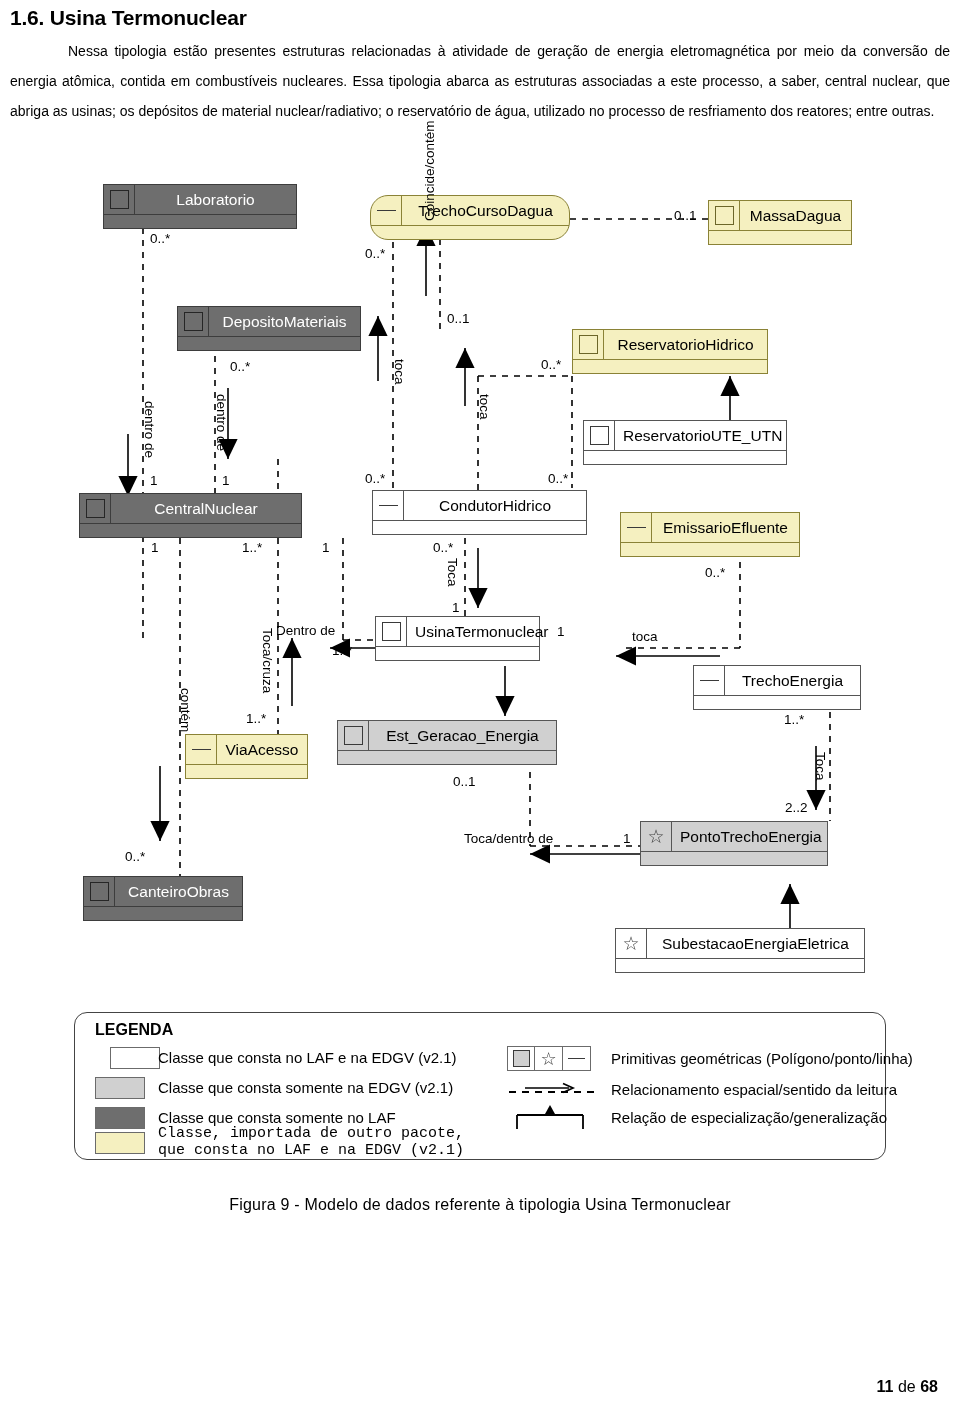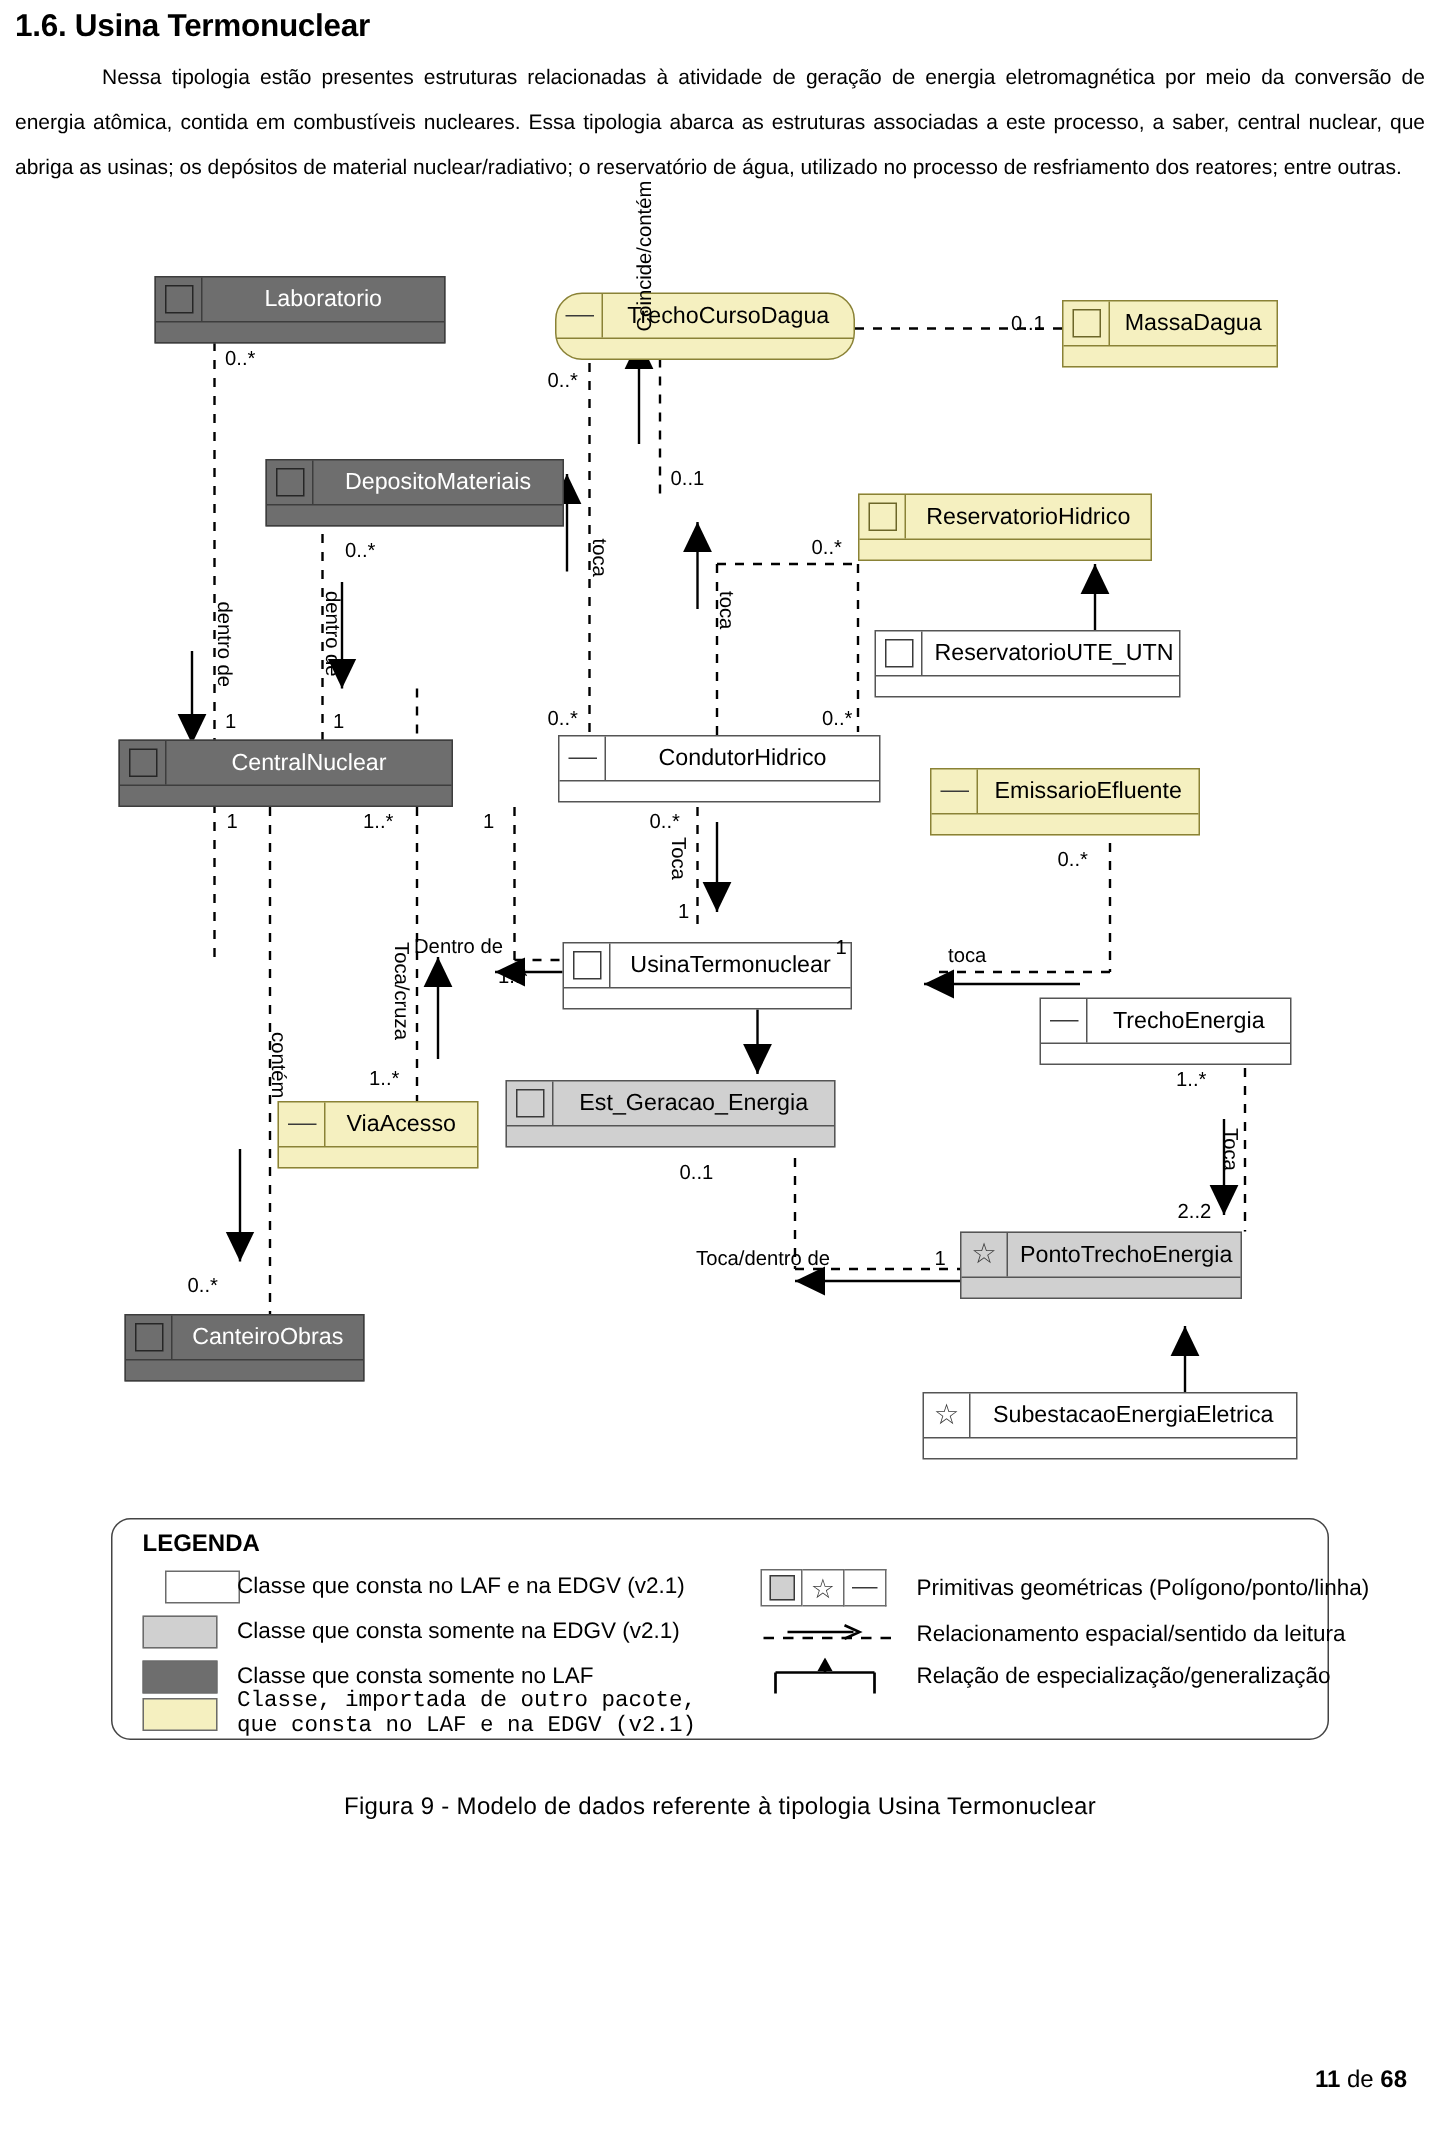--- a/index.html
+++ b/index.html
@@ -176,21 +176,21 @@
   <div class="uml fill-import" style="left:648px;top:24px;width:144px;">
     <div class="hdr">
         <div class="prim">
           <span class="gl-poly"></span>
         </div>
     <div class="nm">MassaDagua</div>
       </div>
     <div class="attr"></div>
   </div>
 
-  <div class="uml fill-laf" style="left:117px;top:130px;width:199px;">
+  <div class="uml fill-laf" style="left:117px;top:130px;width:184px;">
     <div class="hdr">
         <div class="prim">
           <span class="gl-poly"></span>
         </div>
     <div class="nm">DepositoMateriais</div>
       </div>
     <div class="attr"></div>
   </div>
 
   <div class="uml fill-import" style="left:512px;top:153px;width:196px;">
@@ -236,31 +236,31 @@
   <div class="uml fill-import" style="left:560px;top:336px;width:180px;">
     <div class="hdr">
         <div class="prim">
           <span class="gl-line"></span>
         </div>
     <div class="nm">EmissarioEfluente</div>
       </div>
     <div class="attr"></div>
   </div>
 
-  <div class="uml fill-both" style="left:300px;top:452px;width:193px;">
+  <div class="uml fill-both" style="left:300px;top:440px;width:165px;">
     <div class="hdr">
         <div class="prim">
           <span class="gl-poly"></span>
         </div>
     <div class="nm">UsinaTermonuclear</div>
       </div>
     <div class="attr"></div>
   </div>
 
-  <div class="uml fill-import" style="left:125px;top:558px;width:134px;">
+  <div class="uml fill-import" style="left:125px;top:558px;width:123px;">
     <div class="hdr">
         <div class="prim">
           <span class="gl-line"></span>
         </div>
     <div class="nm">ViaAcesso</div>
       </div>
     <div class="attr"></div>
   </div>
 
   <div class="uml fill-edgv" style="left:277px;top:544px;width:220px;">

